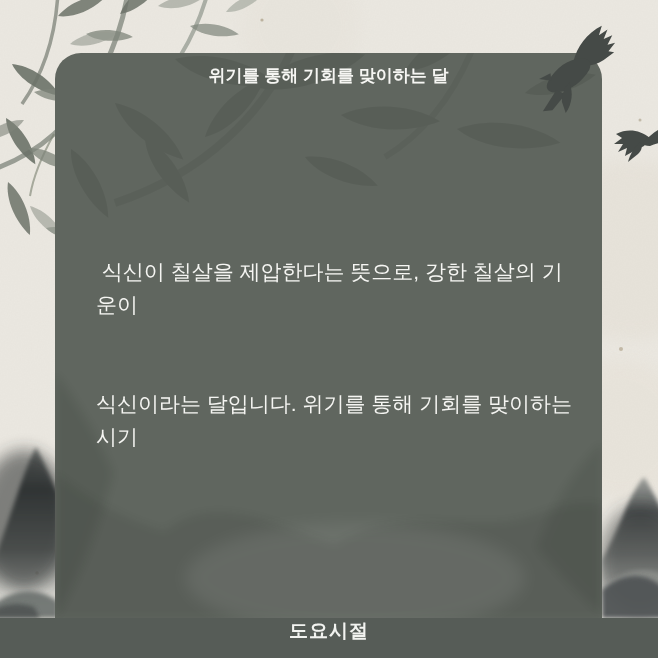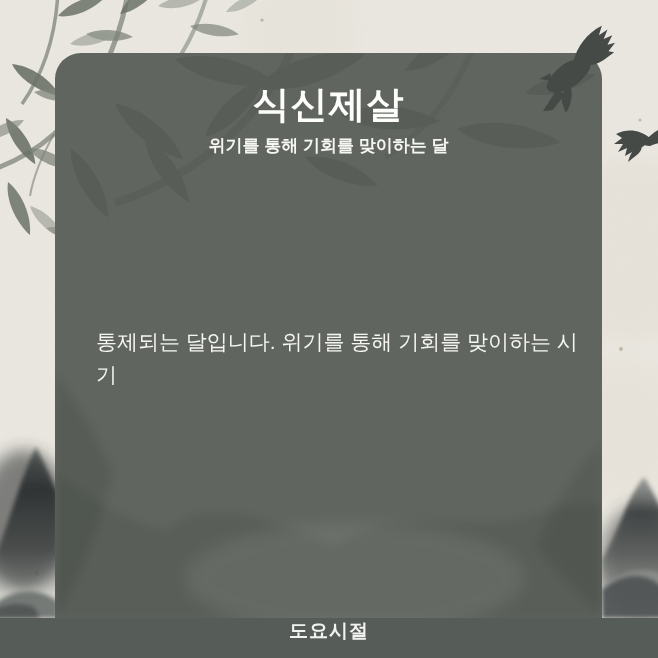--- a/index.html
+++ b/index.html
@@ -160,26 +160,26 @@
       </g>
       <g>
         <path d="M0,565 L0,420 C30,444 70,468 110,478 C160,438 220,472 280,492 C350,448 420,484 480,462 C505,452 530,448 547,452 L547,565 Z" fill="#141814" opacity="0.09" filter="url(#cb4)"></path>
         <path d="M0,565 L0,320 C24,352 44,386 58,420 C44,472 26,522 0,565 Z" fill="#101410" opacity="0.10" filter="url(#cb4)"></path>
         <path d="M547,565 L547,390 C520,416 498,452 482,494 C504,520 526,544 547,560 Z" fill="#101410" opacity="0.09" filter="url(#cb4)"></path>
         <ellipse cx="300" cy="525" rx="170" ry="55" fill="#ffffff" opacity="0.07" filter="url(#cb8)"></ellipse>
       </g>
     </svg>
 
     <div class="card-content">
-      <h1 class="title">식신제살</h1>
       <h2 class="subtitle">위기를 통해 기회를 맞이하는 달</h2>
 
       <div class="body-block">
         <div class="para">
-          <div>통제되는 달입니다. 위기를 통해 기회를 맞이하는 시기</div>
+          <div> 식신이 칠살을 제압한다는 뜻으로, 강한 칠살의 기운이</div>
+          <div>식신이라는 달입니다. 위기를 통해 기회를 맞이하는 시기</div>
           
           
           
         </div>
         
       </div>
     </div>
   </div>
 
   <svg class="birds" viewBox="0 0 658 658" aria-hidden="true">

